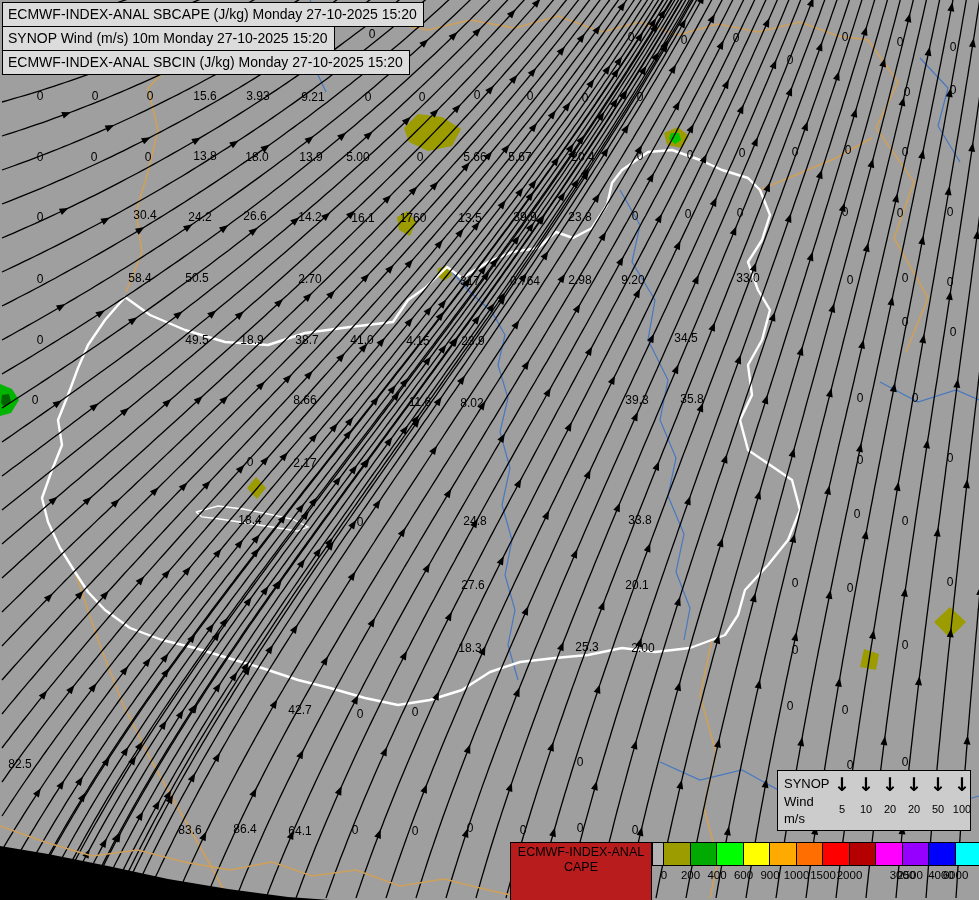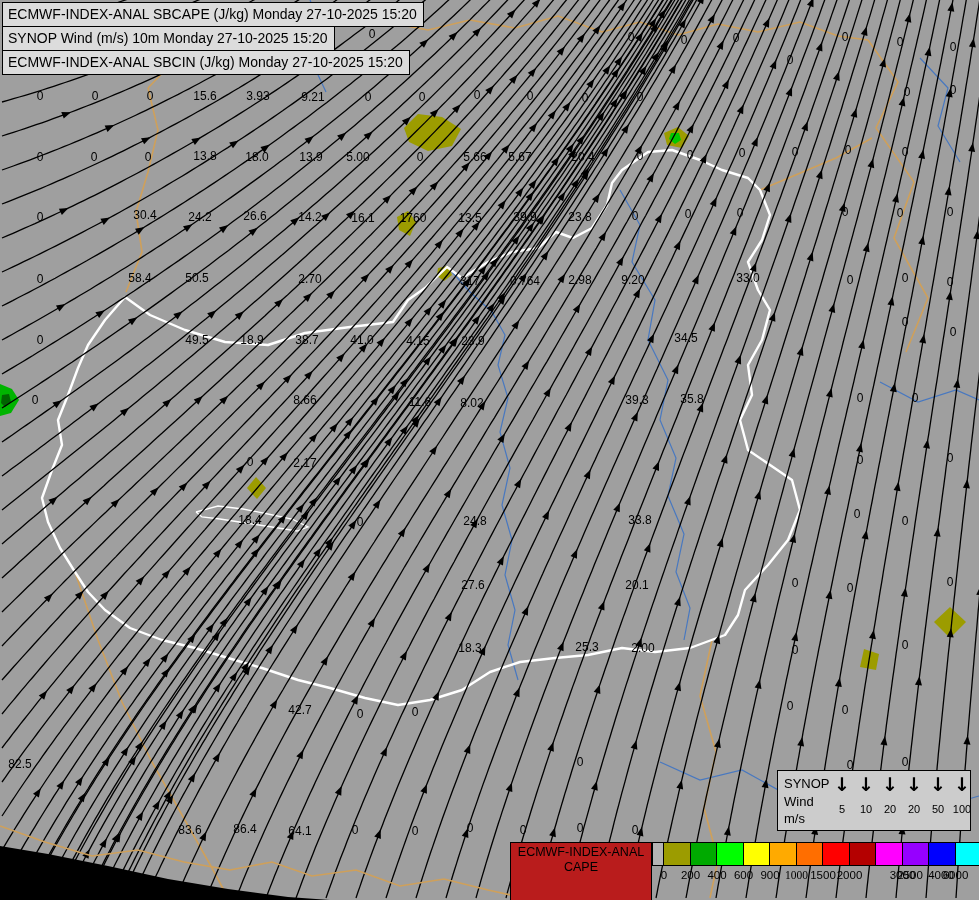--- a/index.html
+++ b/index.html
@@ -704,21 +704,21 @@
           <div class="cape-cell" style="background: rgb(150, 0, 255); width: 26.5px;"></div>
           <div class="cape-cell" style="background: rgb(0, 0, 255); width: 26.5px;"></div>
           <div class="cape-cell" style="background: rgb(0, 255, 255); width: 26.5px;"></div>
         </div>
       <div class="cape-ticks" id="cape-ticks">
           <span class="cape-tick" style="left: 12px;">0</span>
           <span class="cape-tick" style="left: 38.5px;">200</span>
           <span class="cape-tick" style="left: 65px;">400</span>
           <span class="cape-tick" style="left: 91.5px;">600</span>
           <span class="cape-tick" style="left: 118px;">900</span>
-          <span class="cape-tick" style="left: 144.5px; font-family: Liberation Serif, serif;">1000</span>
+          <span class="cape-tick" style="left: 144.5px;">1000</span>
           <span class="cape-tick" style="left: 171px;">1500</span>
           <span class="cape-tick" style="left: 197.5px;">2000</span>
           <span class="cape-tick" style="left: 224px; margin-left: 34px;">2500</span>
           <span class="cape-tick" style="left: 250.5px;">3000</span>
           <span class="cape-tick" style="left: 277px; margin-left: 12px;">4000</span>
           <span class="cape-tick" style="left: 303.5px;">6000</span>
         </div>
     </div>
   </div>
 

